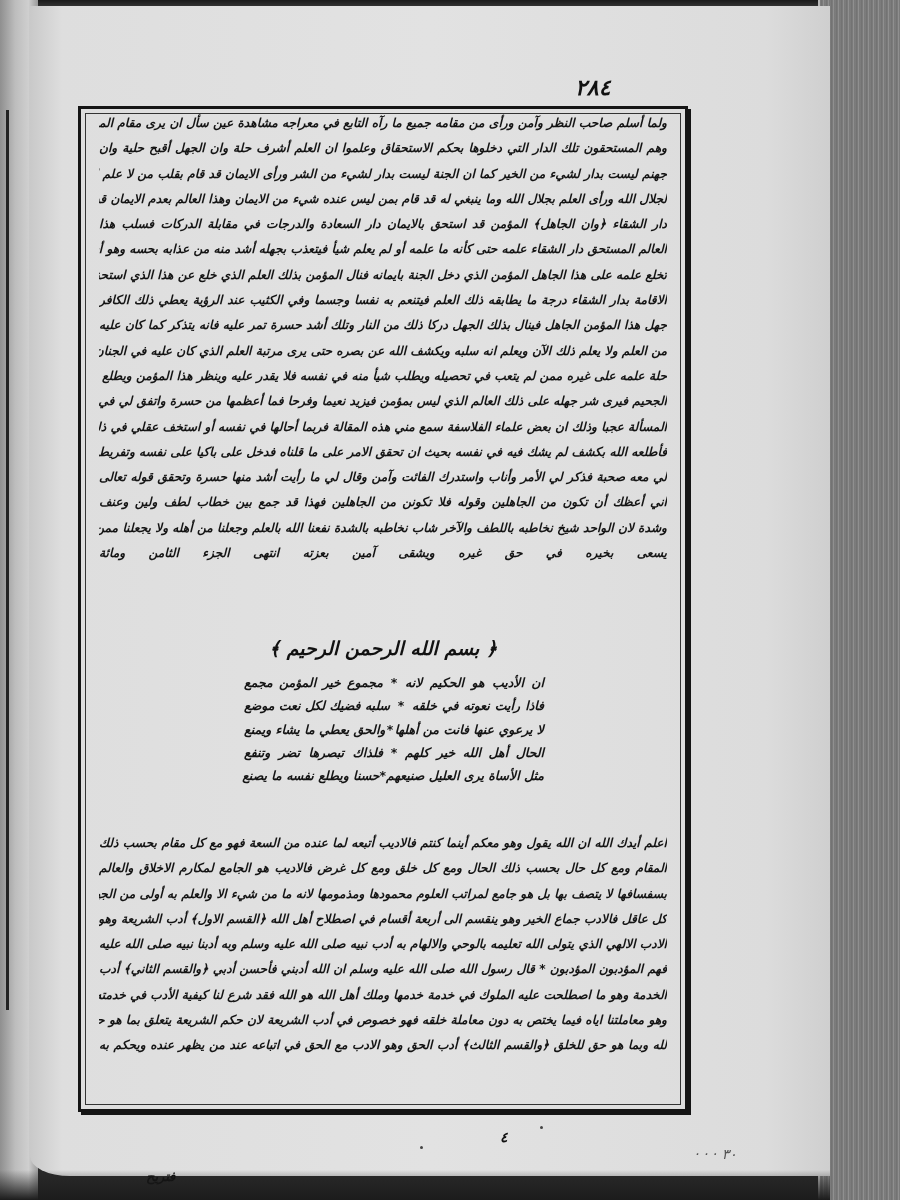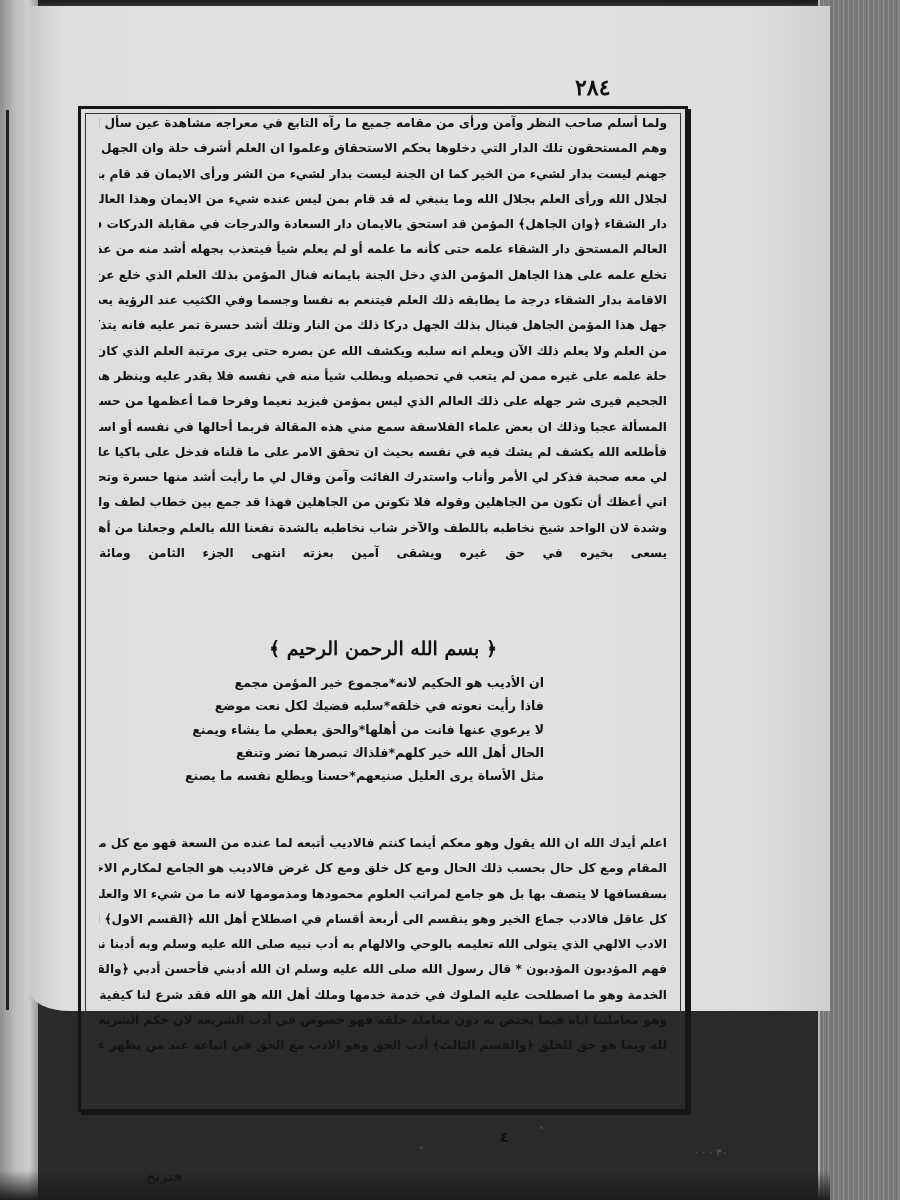--- a/index.html
+++ b/index.html
@@ -15,23 +15,24 @@
     }
     .prev-page {
       position: absolute; left: 0; top: 0; width: 38px; height: 1200px;
       background: linear-gradient(90deg, #8f8f8f 0%, #bdbdbd 40%, #cfcfcf 75%, #9a9a9a 100%);
     }
     .prev-page-frame {
       position: absolute; left: 0; top: 110px; width: 6px; height: 900px;
       border-right: 3px solid #222;
     }
     .page {
-      position: absolute; left: 30px; top: 6px; width: 800px; height: 1005px;
+      position: absolute; left: 30px; top: 6px; width: 800px; height: 1170px;
       background: linear-gradient(90deg, #c9c9c9 0%, #dedede 4%, #e2e2e2 50%, #dcdcdc 92%, #cfcfcf 100%);
       border-bottom-left-radius: 40px 20px;
+      font-style: italic;
     }
     .page-edges {
       position: absolute; right: 0; top: 0; width: 80px; height: 1200px;
       background: repeating-linear-gradient(90deg, #6b6b6b 0px, #8c8c8c 1px, #5a5a5a 2px, #9a9a9a 3px, #707070 5px);
       border-left: 2px solid #b8b8b8;
     }
     .bottom-shadow {
       position: absolute; left: 0; bottom: 0; width: 830px; height: 30px;
       background: linear-gradient(#2a2a2a00, #1c1c1c);
     }
@@ -77,21 +78,21 @@
     .catchword {
       position: absolute; left: 116px; top: 1123px;
       direction: rtl; font-size: 13px; font-weight: bold; color: #111; margin-top: 40px;
     }
     .signature-mark {
       position: absolute; left: 470px; top: 1123px;
       font-size: 14px; font-weight: bold; color: #111;
     }
     .stamp {
       position: absolute; left: 665px; top: 1140px;
-      font-size: 11px; color: #555; letter-spacing: 1px;
+      font-size: 14px; color: #555; letter-spacing: 1px;
     }
     .spot { position: absolute; width: 3px; height: 3px; background: #444; border-radius: 50%; }
   </style>
 </head>
 <body>
 
 <div class="scan-edge-top"></div>
 <div class="prev-page">
   <div class="prev-page-frame"></div>
 </div>

